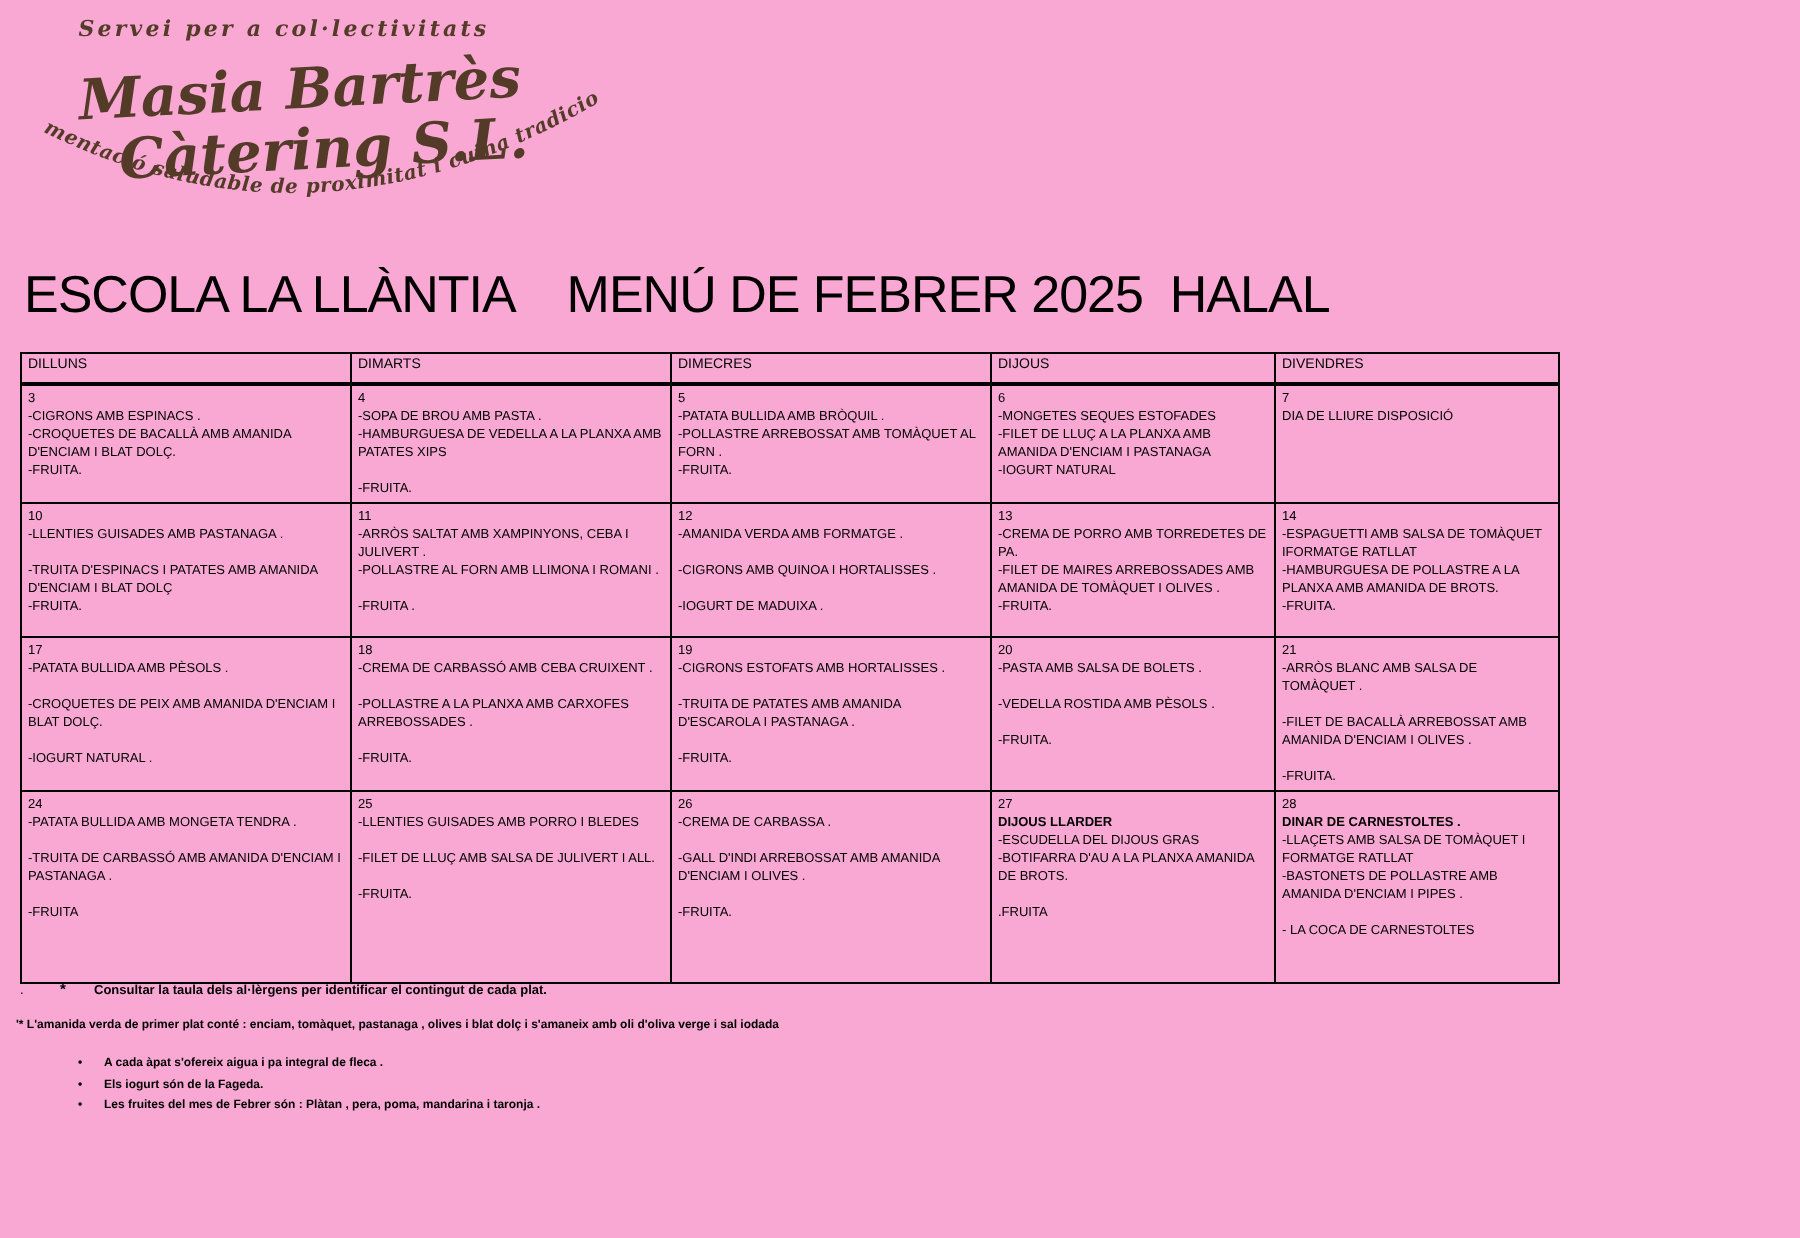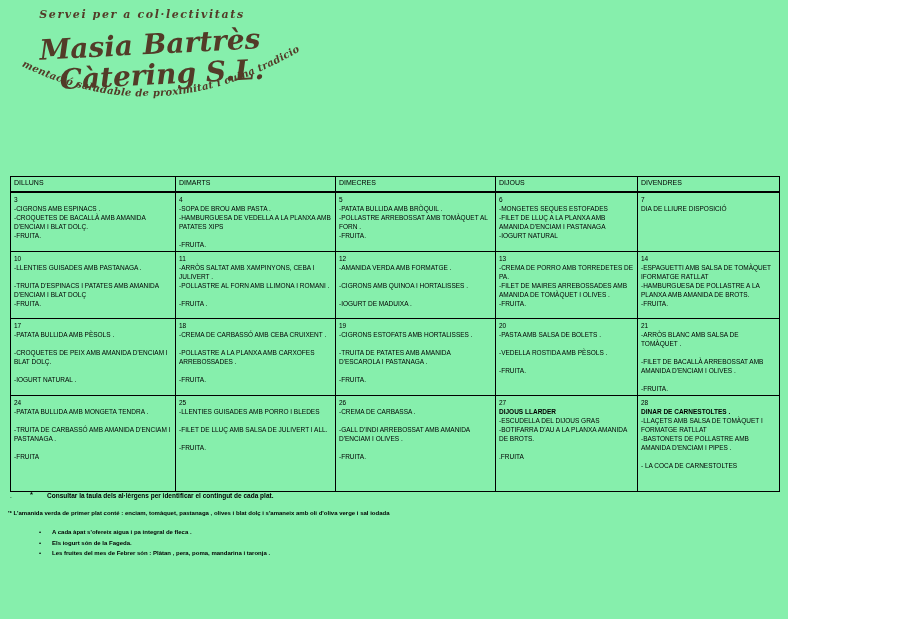--- a/index.html
+++ b/index.html
@@ -1,17 +1,17 @@
 <!DOCTYPE html>
 <html><head>
 <meta charset="utf-8">
 <style>
   html,body{margin:0;padding:0;background:#fff;}
   .page{
-    position:relative;width:788px;height:619px;background:#86efac;
+    position:relative;width:900px;height:619px;background:#f9a8d4;
     font-family:"Liberation Sans",sans-serif;color:#000;overflow:hidden;
   }
   
   .logo{position:absolute;left:22px;top:2px;}
   .logo text{fill:#533b28;}
   .logo-tagline{font-family:"DejaVu Serif",serif;font-style:italic;font-weight:700;font-size:11px;letter-spacing:1.6px;}
   .logo-brand{font-family:"DejaVu Serif",serif;font-style:italic;font-weight:700;font-size:28px;}
   .logo-arc{font-family:"DejaVu Serif",serif;font-style:italic;font-weight:700;font-size:10px;letter-spacing:.3px;}
   
   .page-title{
@@ -56,20 +56,21 @@
       <path id="arcPath" d="M 4,66 Q 138,130 276,50" fill="none"></path>
     </defs>
     <text class="logo-tagline" x="120" y="16" text-anchor="middle">Servei per a col·lectivitats</text>
     <text class="logo-brand" x="128" y="52" text-anchor="middle" transform="rotate(-3 128 45)">Masia Bartrès</text>
     <text class="logo-brand" x="140" y="82" text-anchor="middle" transform="rotate(-3 140 75)">Càtering S.L.</text>
     <text class="logo-arc">
       <textPath href="#arcPath" startOffset="50%" text-anchor="middle">Alimentació saludable de proximitat i cuina tradicional</textPath>
     </text>
   </svg>
 
+  <div class="page-title">ESCOLA LA LLÀNTIA    MENÚ DE FEBRER 2025  HALAL</div>
 
   <table class="menu-table">
     <colgroup>
       <col style="width:165px">
         <col style="width:160px">
         <col style="width:160px">
       <col style="width:142px">
         <col style="width:142px">
     </colgroup>
     <thead>

